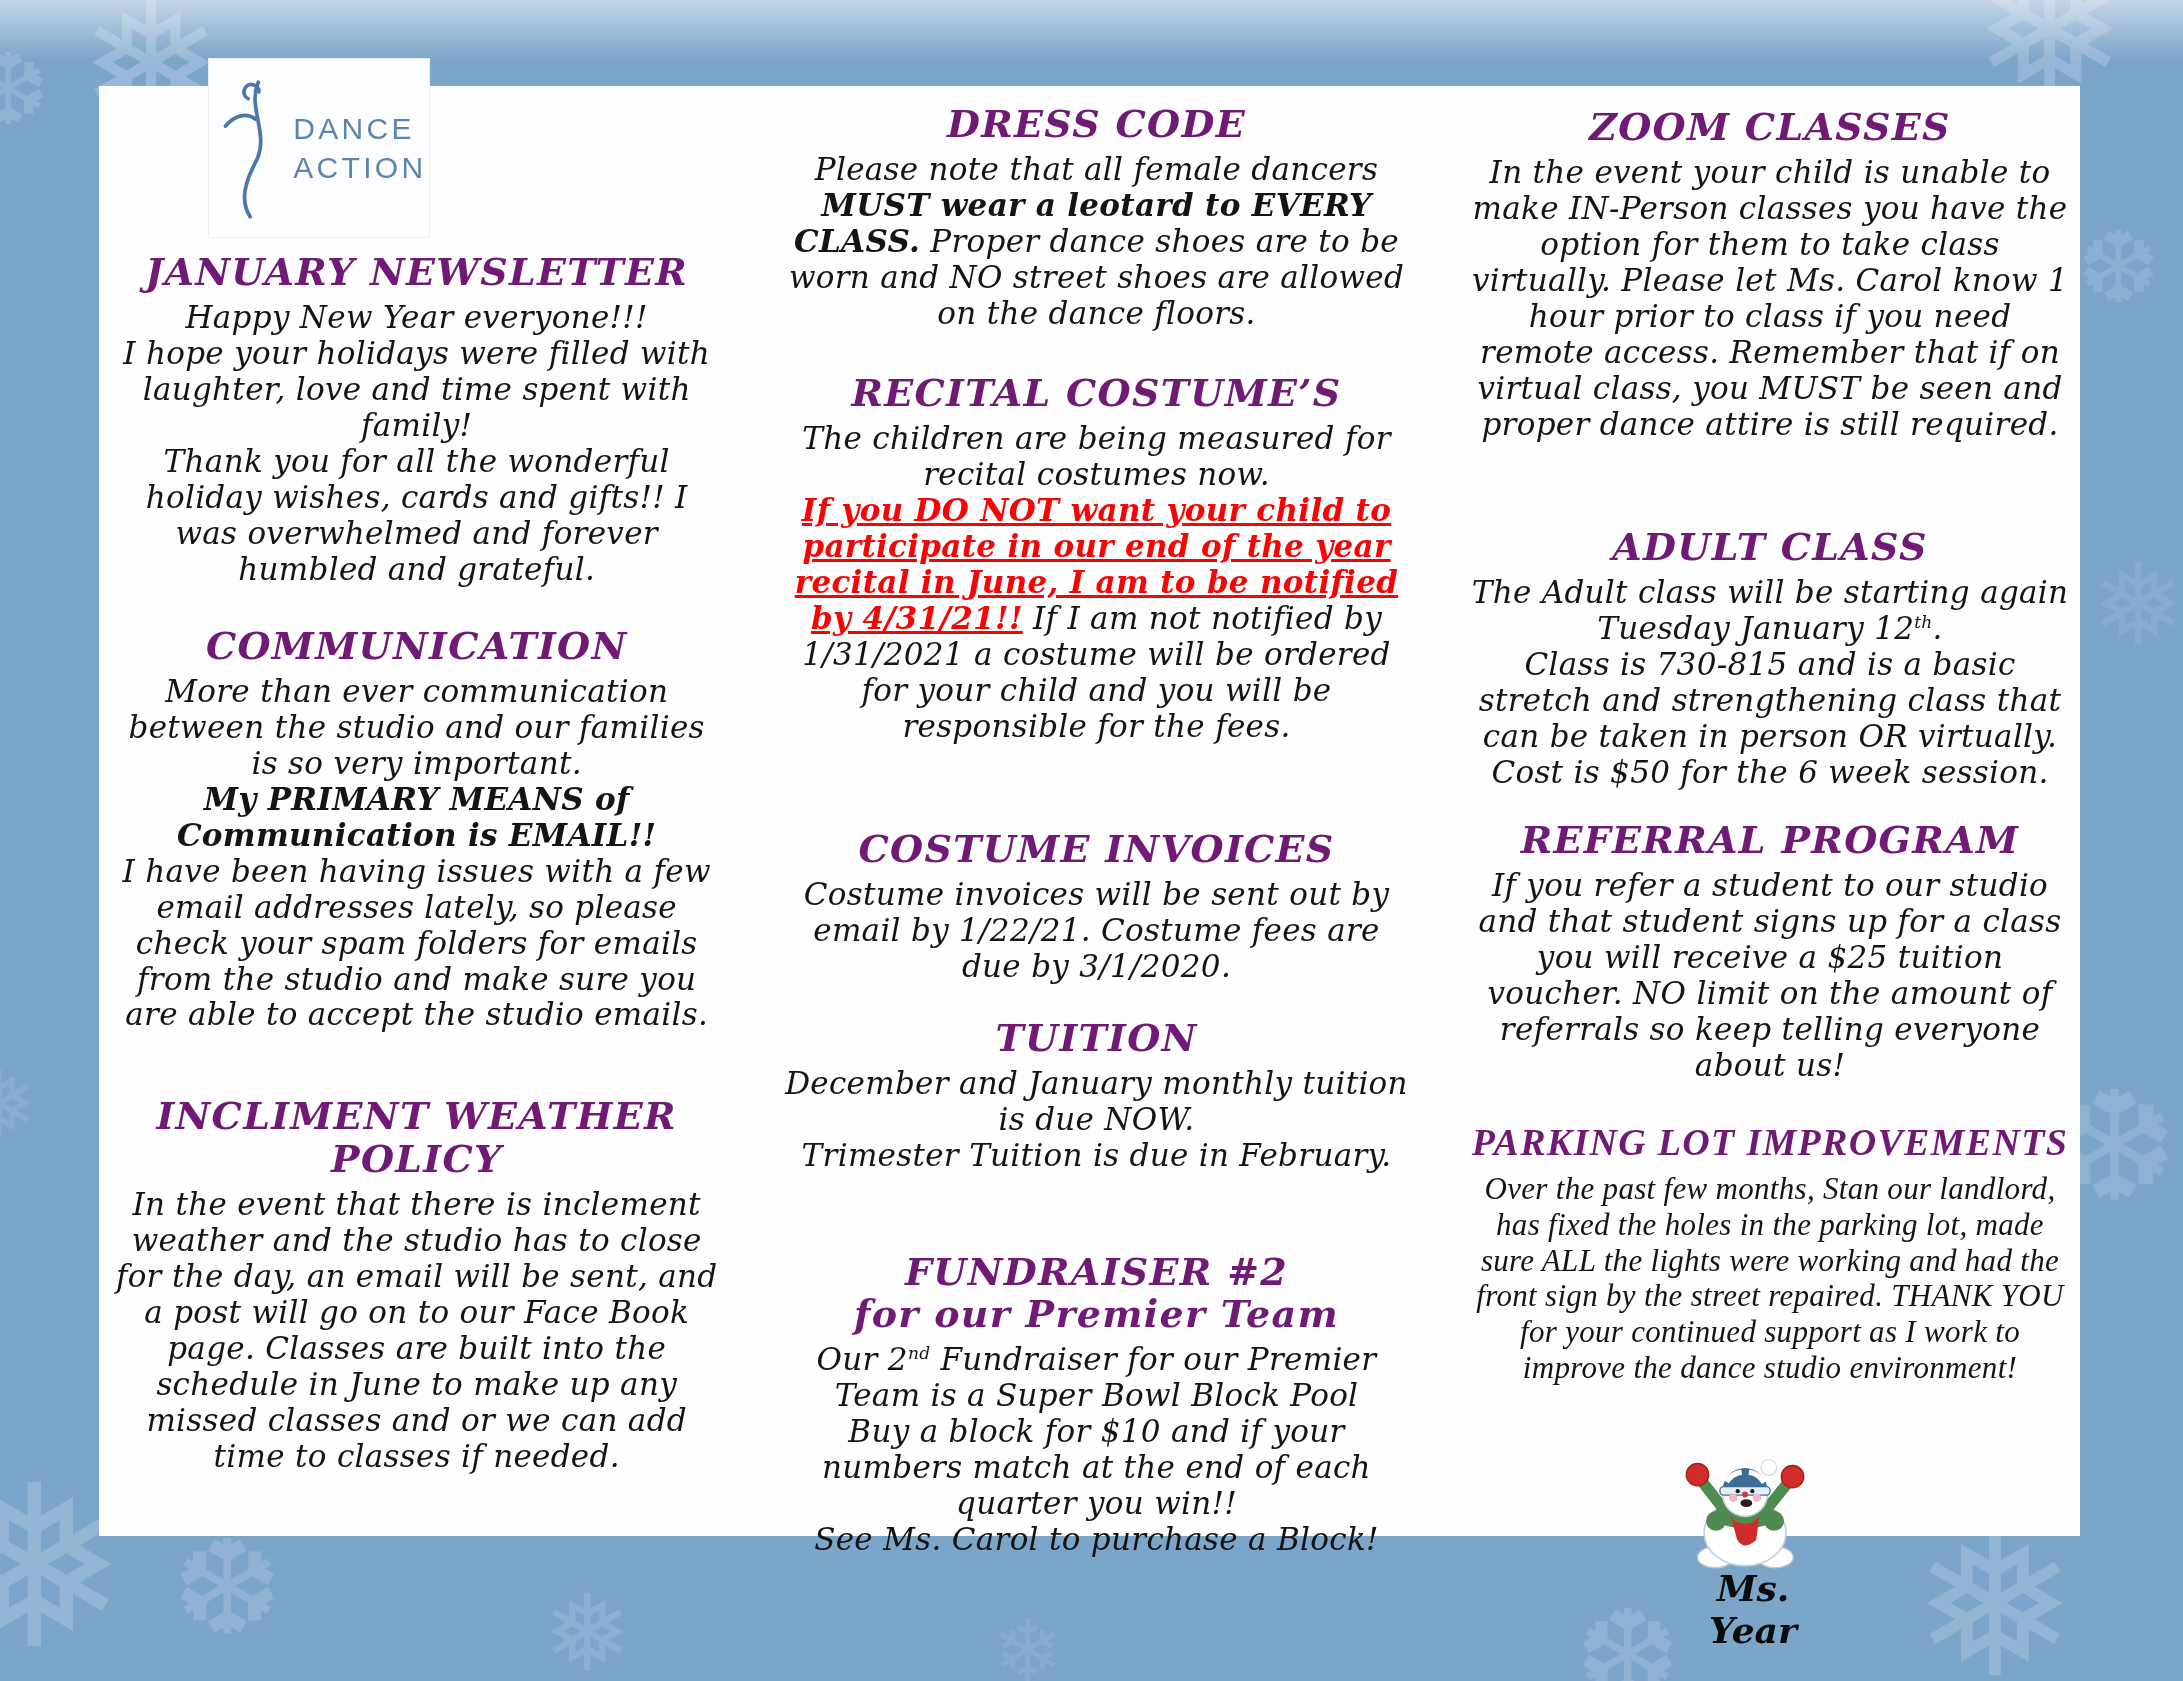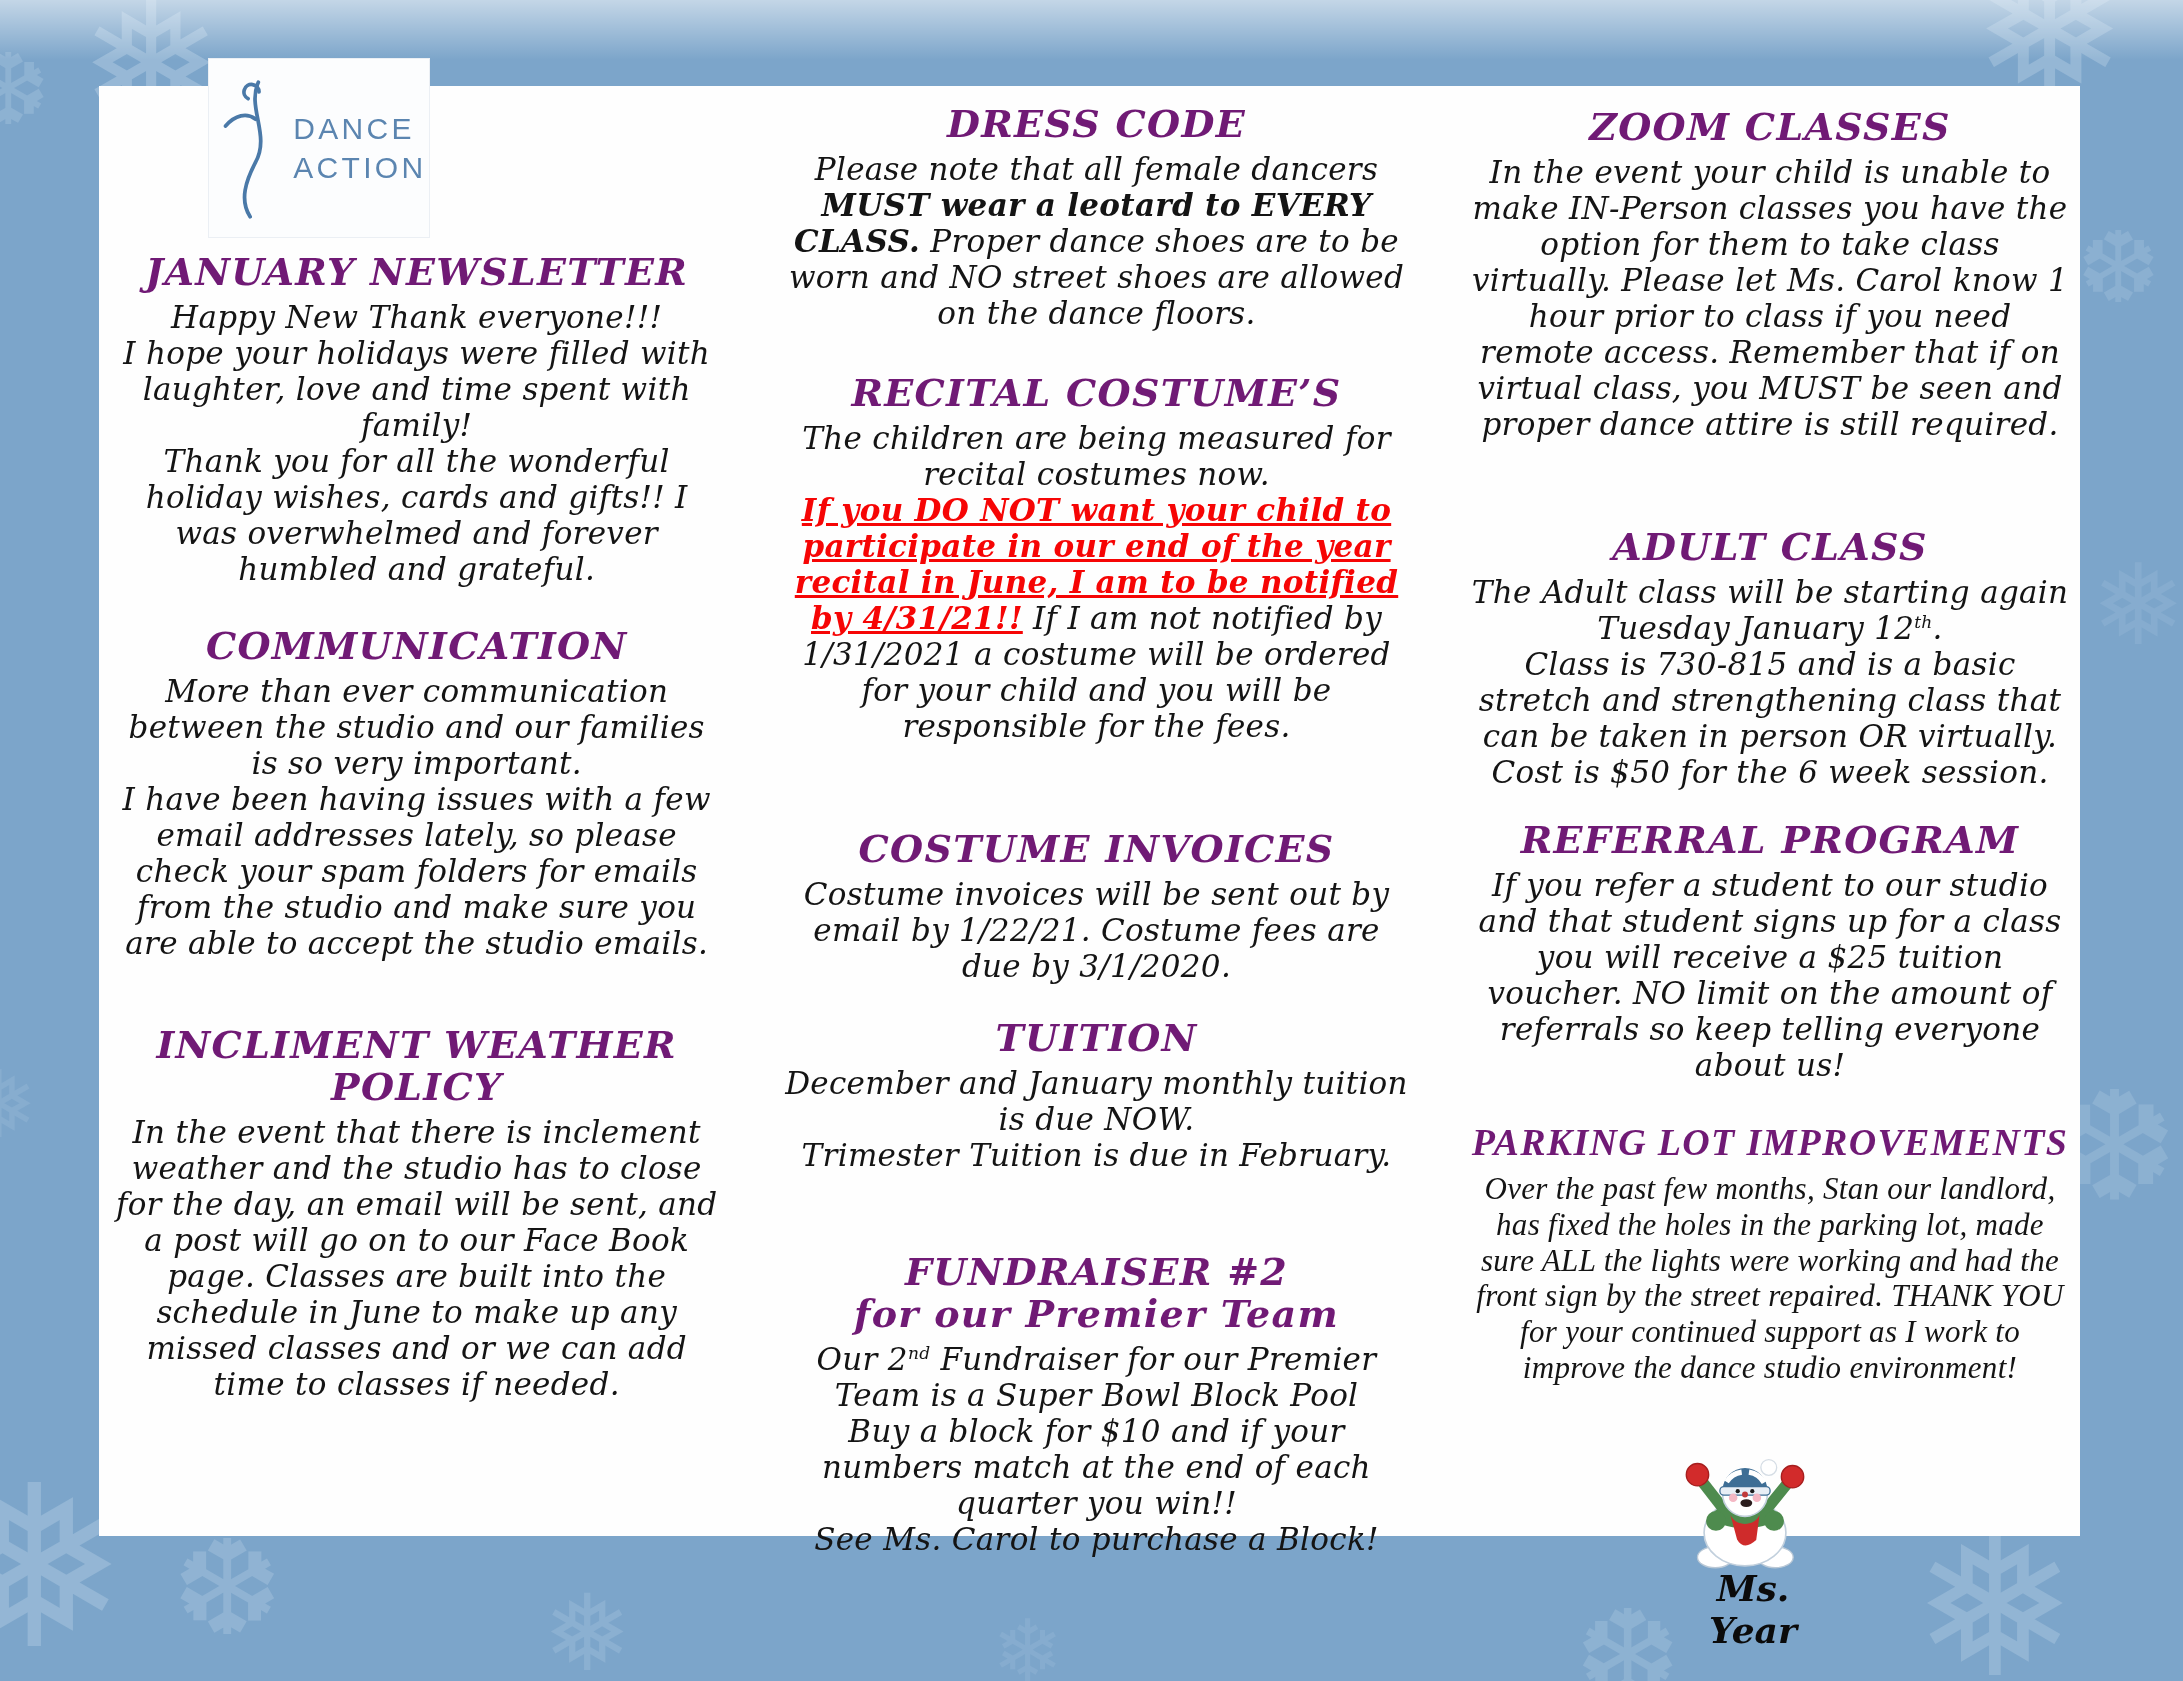--- a/index.html
+++ b/index.html
@@ -103,27 +103,28 @@
   <span class="flake" style="left:543px;top:1581px;font-size:106px;opacity:.3">❅</span>
   <span class="flake" style="left:992px;top:1608px;font-size:86px;opacity:.2">❄</span>
   <span class="flake" style="left:1575px;top:1594px;font-size:126px;opacity:.35">❆</span>
   <span class="flake" style="left:1912px;top:1508px;font-size:198px;opacity:.45">❅</span>
 
   <div class="sheet">
 
     <div class="col col1">
       <section class="s1">
         <h2>JANUARY NEWSLETTER</h2>
-        <p>Happy New Thank everyone!!!</p>
+        <p>Happy New Year everyone!!!</p>
         <p>I hope your holidays were filled with laughter, love and time spent with family!</p>
         <p>Thank you for all the wonderful holiday wishes, cards and gifts!! I was overwhelmed and forever humbled and grateful.</p>
       </section>
       <section class="s2">
         <h2>COMMUNICATION</h2>
         <p>More than ever communication between the studio and our families is so very important.</p>
+        <p class="red-bold">My PRIMARY MEANS of Communication is EMAIL!!</p>
         <p>I have been having issues with a few email addresses lately, so please check your spam folders for emails from the studio and make sure you are able to accept the studio emails.</p>
       </section>
       <section class="s3">
         <h2>INCLIMENT WEATHER POLICY</h2>
         <p>In the event that there is inclement weather and the studio has to close for the day, an email will be sent, and a post will go on to our Face Book page.  Classes are built into the schedule in June to make up any missed classes and or we can add time to classes if needed.</p>
       </section>
     </div>
 
     <div class="col col2">
       <section class="s1">

